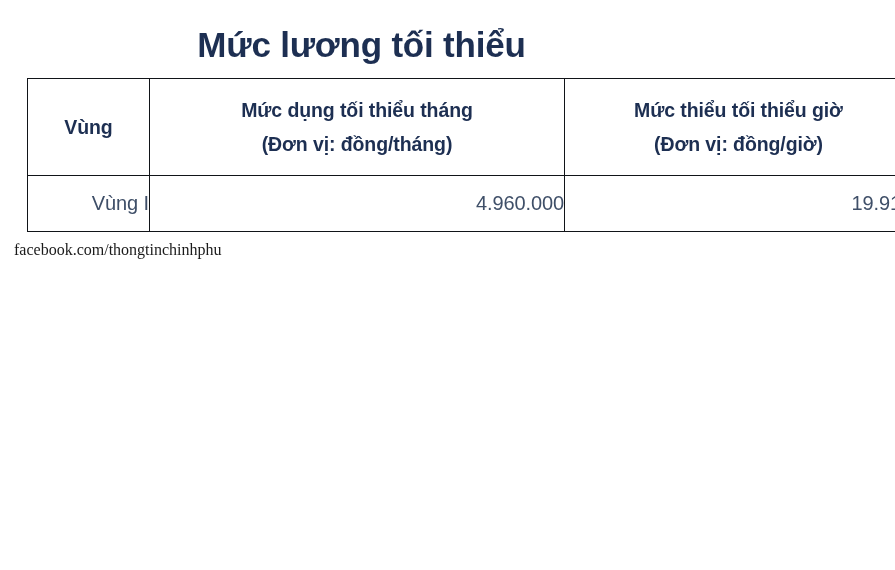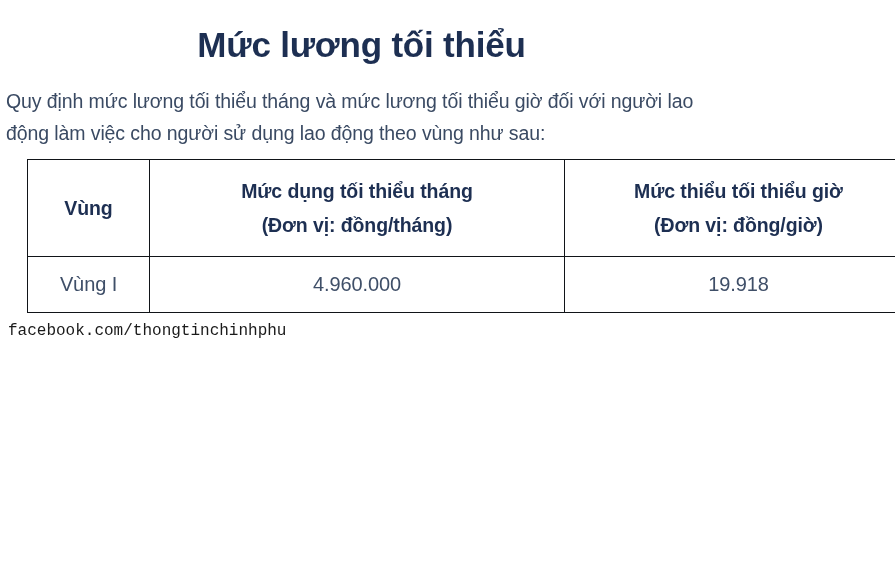--- a/index.html
+++ b/index.html
@@ -83,39 +83,39 @@
 
   .th-line-main { display: block; }
   .th-line-sub  { display: block; }
 
   table.salary-table tbody td {
     height: 55px;
     color: #3f4f68;
     font-size: 20px;
     font-weight: normal;
     letter-spacing: -0.1px;
+    text-align: right;
   }
 
   .credit {
     margin: 0;
-    padding: 8px 0 0 8px;
-    font-family: Liberation Mono, monospace;
+    padding: 8px 0 0 14px;
+    font-family: Liberation Serif, serif;
     font-size: 16px;
     line-height: 20px;
     color: #1a1a1a;
   }
 </style>
 </head>
 <body>
 
 <div class="page">
 
   <h1 class="doc-title">Mức lương tối thiểu</h1>
 
-  <p class="intro">Quy định mức lương tối thiểu tháng và mức lương tối thiểu giờ đối với người lao động làm việc cho người sử dụng lao động theo vùng như sau:</p>
 
   <div class="table-wrap">
     <table class="salary-table">
       <colgroup>
         <col class="c-region">
         <col class="c-month">
         <col class="c-hour">
       </colgroup>
       <thead>
         <tr>

